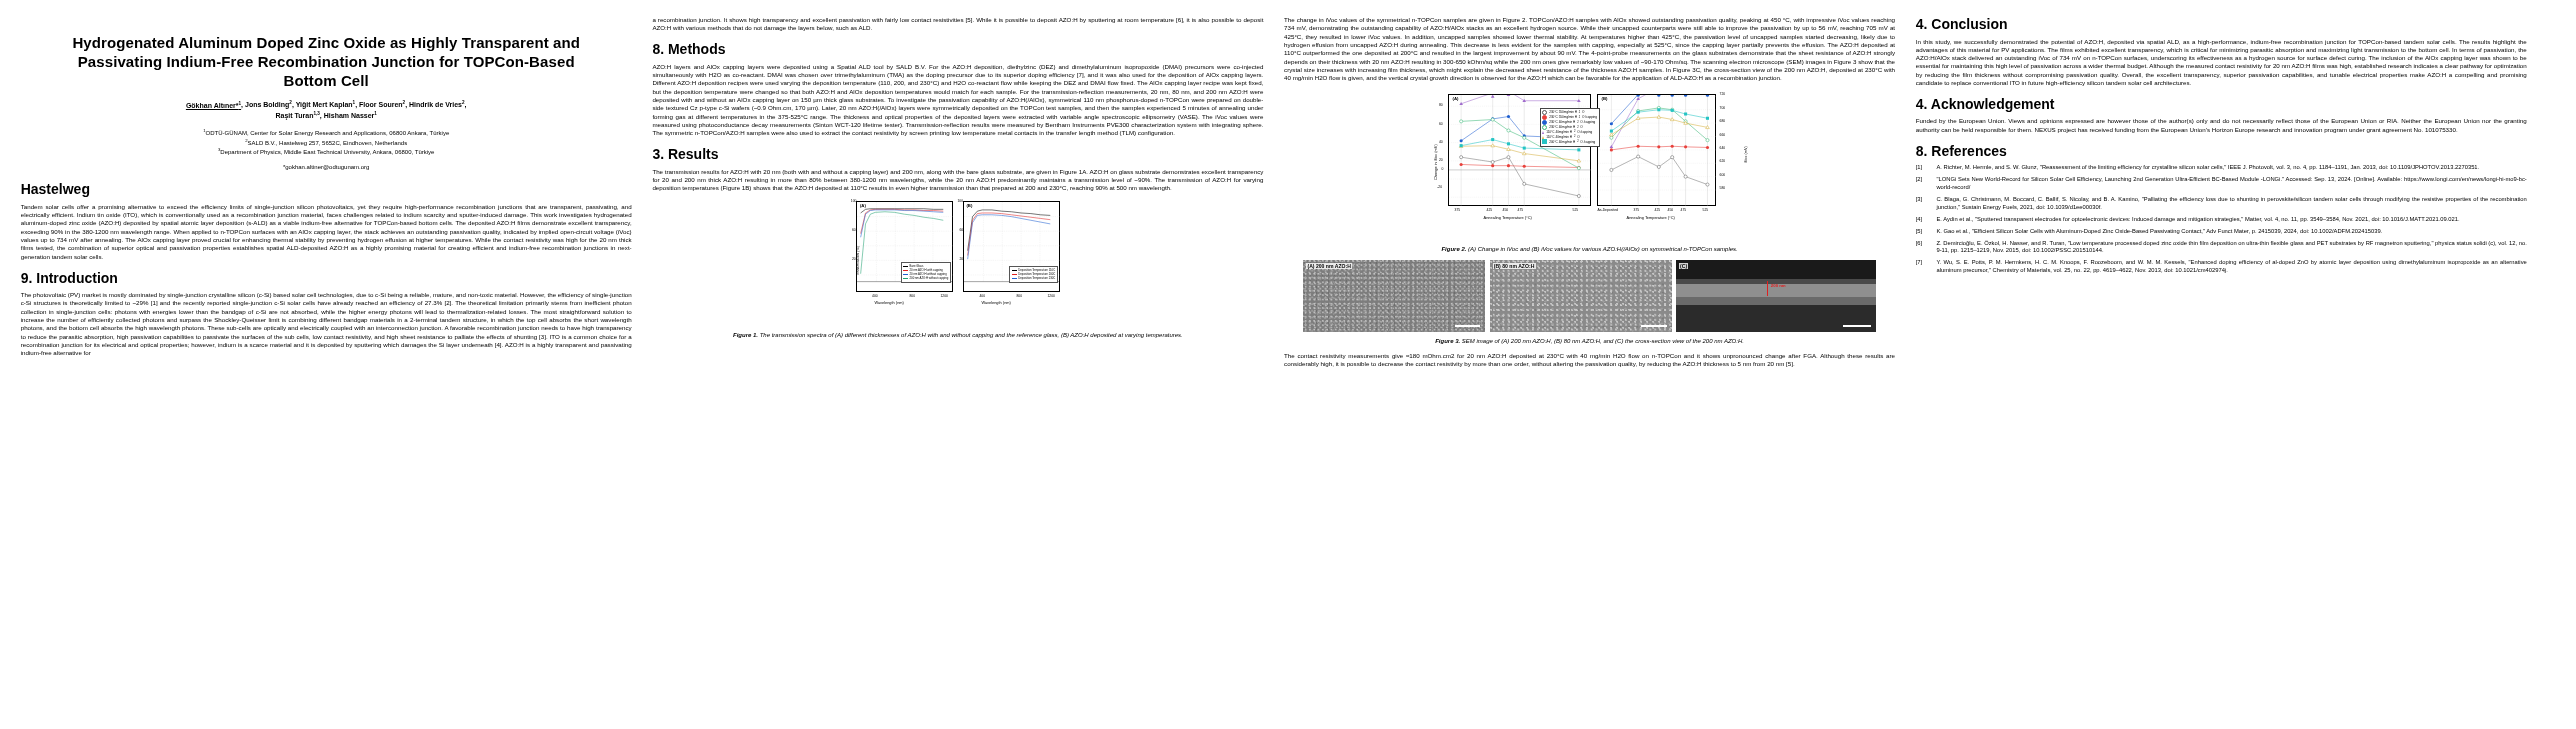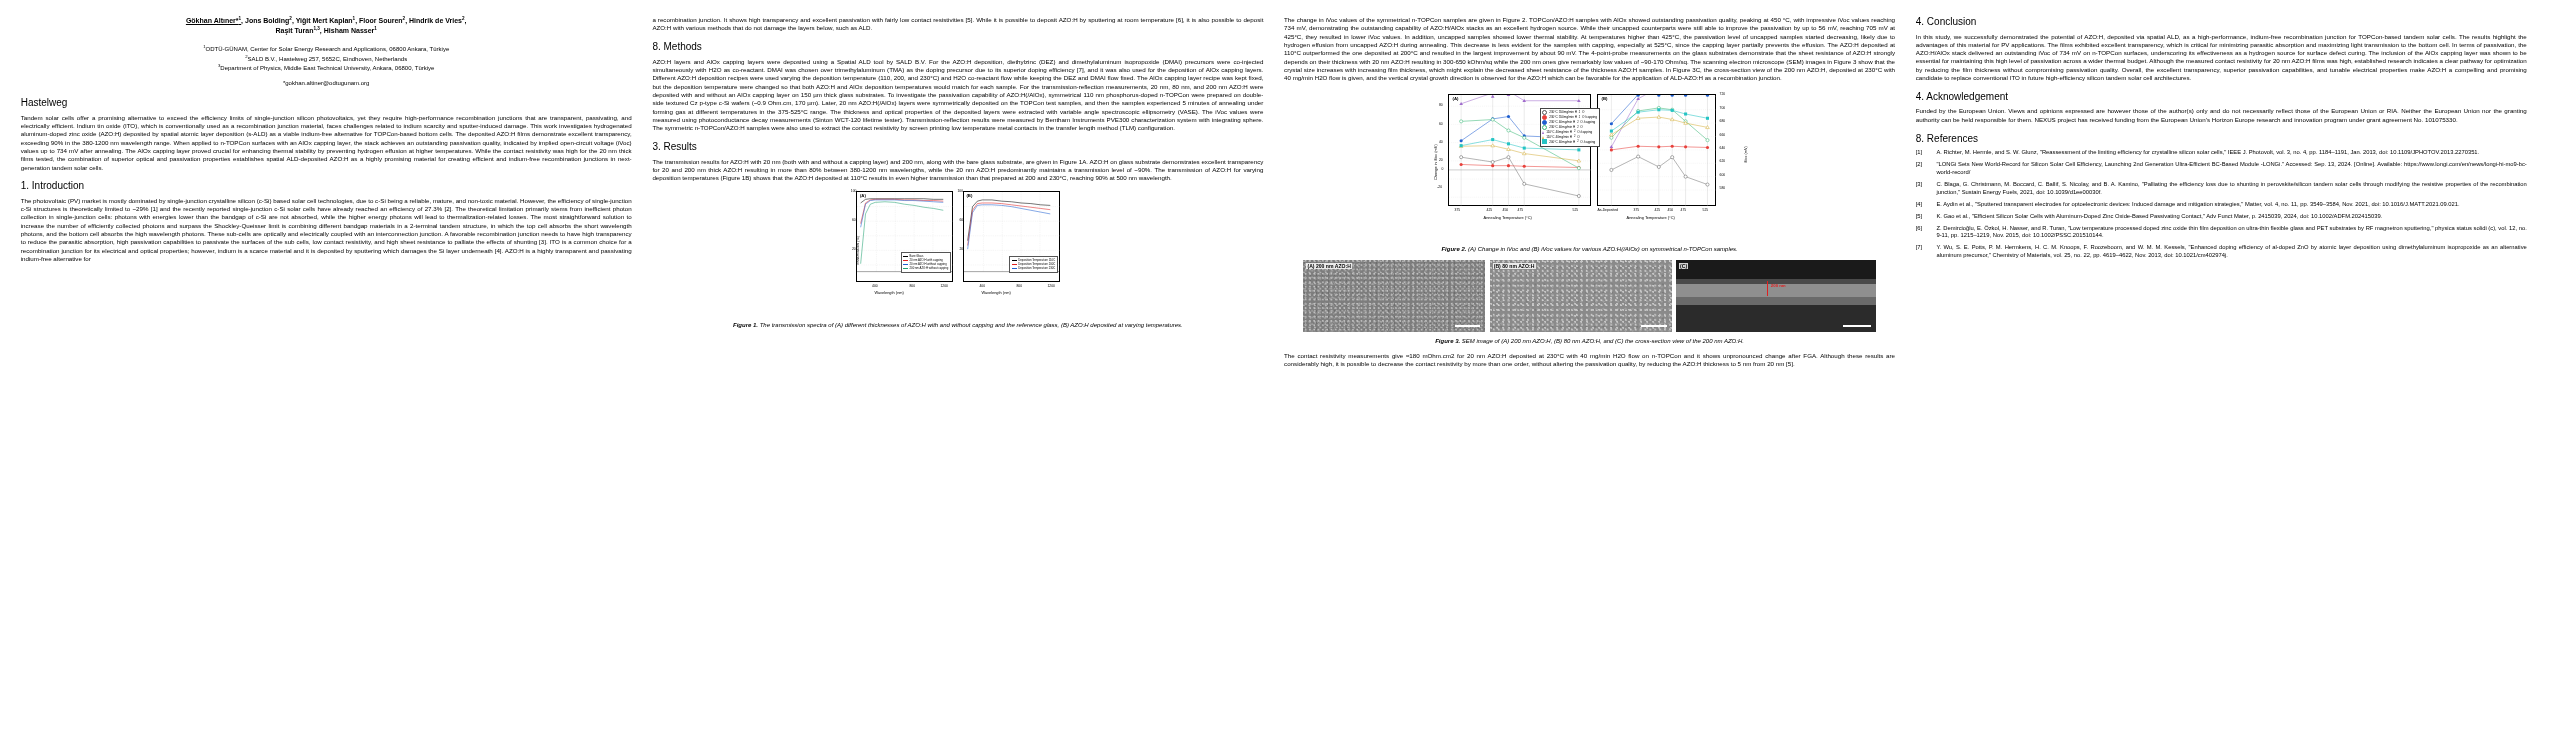--- a/index.html
+++ b/index.html
@@ -6,21 +6,21 @@
   body{width:2576px;height:729px;font-family:"Liberation Sans",sans-serif;color:#000;overflow:hidden;}
   .page{width:2576px;height:729px;position:relative;box-sizing:border-box;padding:16px 20.7px 6px 20.7px;}
   .cols{display:flex;gap:20.7px;height:100%;}
   .col{width:611px;flex:0 0 611px;}
   h1.title{font-size:15px;line-height:1.28;font-weight:bold;text-align:center;margin:17px 36px 9.7px 36px;letter-spacing:0.1px;}
   .authors{font-size:7px;font-weight:bold;text-align:center;line-height:1.45;margin:0 11px 7.3px 11px;}
   .authors sup{font-size:4.6px;font-weight:bold;}
   .affil{font-size:6px;text-align:center;line-height:1.38;margin:0 6px;}
   .affil sup{font-size:4.3px;}
   .email{font-size:6px;text-align:center;margin-top:8px;margin-bottom:11px;}
-  h2.sec{font-size:10px;font-weight:normal;margin:8.5px 0 5.5px 0;}
+  h2.sec{font-size:14px;font-weight:bold;margin:8.5px 0 5.5px 0;}
   p.body{font-size:6.2px;line-height:1.345;text-align:justify;margin:0 0 4.3px 0;text-indent:0;hyphens:auto;}
   .figcap{font-size:6px;line-height:1.35;text-align:center;font-style:italic;margin:4.3px 2.4px 7.3px 2.4px;}
   .figcap b{font-style:italic;font-weight:bold;}
   .reflist{font-size:5.8px;line-height:1.33;}
   .refrow{display:flex;margin-bottom:4.3px;}
   .refnum{flex:0 0 20.7px;}
   .reftxt{flex:1;text-align:justify;}
   
   .fig1wrap{margin:4.9px 0 0 0;display:flex;justify-content:center;}
   .f1{position:relative;width:213px;height:129px;}
@@ -72,35 +72,36 @@
   .redmark{position:absolute;color:#e02020;font-weight:bold;font-size:5.5px;z-index:5;}
   .redline{position:absolute;background:#e02020;z-index:5;}
 </style>
 </head>
 <body>
 
 <div class="page">
  <div class="cols">
 
   <div class="col">
+    <h1 class="title">Hydrogenated Aluminum Doped Zinc Oxide as Highly Transparent and Passivating Indium-Free Recombination Junction for TOPCon-Based Bottom Cell</h1>
 
     <div class="authors">
       <u>Gökhan Altıner*<sup>1</sup></u>, Jons Bolding<sup>2</sup>, Yiğit Mert Kaplan<sup>1</sup>, Floor Souren<sup>2</sup>, Hindrik de Vries<sup>2</sup>,<br>Raşit Turan<sup>1,3</sup>, Hisham Nasser<sup>1</sup>
     </div>
 
     <div class="affil"><sup>1</sup>ODTÜ-GÜNAM, Center for Solar Energy Research and Applications, 06800 Ankara, Türkiye</div>
     <div class="affil"><sup>2</sup>SALD B.V., Hastelweg 257, 5652C, Eindhoven, Netherlands</div>
     <div class="affil"><sup>3</sup>Department of Physics, Middle East Technical University, Ankara, 06800, Türkiye</div>
 
     <div class="email">*gokhan.altiner@odtugunam.org</div>
 
     <h2 class="sec">Hastelweg</h2>
     <p class="body">Tandem solar cells offer a promising alternative to exceed the efficiency limits of single-junction silicon photovoltaics, yet they require high-performance recombination junctions that are transparent, passivating, and electrically efficient. Indium tin oxide (ITO), which is conventionally used as a recombination junction material, faces challenges related to indium scarcity and sputter-induced damage. This work investigates hydrogenated aluminum-doped zinc oxide (AZO:H) deposited by spatial atomic layer deposition (s-ALD) as a viable indium-free alternative for TOPCon-based bottom cells. The deposited AZO:H films demonstrate excellent transparency, exceeding 90% in the 380-1200 nm wavelength range. When applied to n-TOPCon surfaces with an AlOx capping layer, the stack achieves an outstanding passivation quality, indicated by implied open-circuit voltage (iVoc) values up to 734 mV after annealing. The AlOx capping layer proved crucial for enhancing thermal stability by preventing hydrogen effusion at higher temperatures. While the contact resistivity was high for the 20 nm thick films tested, the combination of superior optical and passivation properties establishes spatial ALD-deposited AZO:H as a highly promising material for creating efficient and indium-free recombination junctions in next-generation tandem solar cells.</p>
 
-    <h2 class="sec">1. Introduction</h2>
+    <h2 class="sec">9. Introduction</h2>
     <p class="body">The photovoltaic (PV) market is mostly dominated by single-junction crystalline silicon (c-Si) based solar cell technologies, due to c-Si being a reliable, mature, and non-toxic material. However, the efficiency of single-junction c-Si structures is theoretically limited to ~29% [1] and the recently reported single-junction c-Si solar cells have already reached an efficiency of 27.3% [2]. The theoretical limitation primarily stems from inefficient photon collection in single-junction cells: photons with energies lower than the bandgap of c-Si are not absorbed, while the higher energy photons will lead to thermalization-related losses. The most straightforward solution to increase the number of efficiently collected photons and surpass the Shockley-Queisser limit is combining different bandgap materials in a 2-terminal tandem structure, in which the top cell absorbs the short wavelength photons, and the bottom cell absorbs the high wavelength photons. These sub-cells are optically and electrically coupled with an interconnection junction. A favorable recombination junction needs to have high transparency to reduce the parasitic absorption, high passivation capabilities to passivate the surfaces of the sub cells, low contact resistivity, and high sheet resistance to palliate the effects of shunting [3]. ITO is a common choice for a recombination junction for its electrical and optical properties; however, indium is a scarce material and it is deposited by sputtering which damages the Si layer underneath [4]. AZO:H is a highly transparent and passivating indium-free alternative for</p>
   </div>
 
   <div class="col">
     <p class="body">a recombination junction. It shows high transparency and excellent passivation with fairly low contact resistivities [5]. While it is possible to deposit AZO:H by sputtering at room temperature [6], it is also possible to deposit AZO:H with various methods that do not damage the layers below, such as ALD.</p>
 
     <h2 class="sec">8. Methods</h2>
     <p class="body">AZO:H layers and AlOx capping layers were deposited using a Spatial ALD tool by SALD B.V. For the AZO:H deposition, diethylzinc (DEZ) and dimethylaluminum isopropoxide (DMAI) precursors were co-injected simultaneously with H2O as co-reactant. DMAI was chosen over trimethylaluminum (TMA) as the doping precursor due to its superior doping efficiency [7], and it was also used for the deposition of AlOx capping layers. Different AZO:H deposition recipes were used varying the deposition temperature (110, 200, and 230°C) and H2O co-reactant flow while keeping the DEZ and DMAI flow fixed. The AlOx capping layer recipe was kept fixed, but the deposition temperature were changed so that both AZO:H and AlOx deposition temperatures would match for each sample. For the transmission-reflection measurements, 20 nm, 80 nm, and 200 nm AZO:H were deposited with and without an AlOx capping layer on 150 µm thick glass substrates. To investigate the passivation capability of AZO:H(/AlOx), symmetrical 110 nm phosphorus-doped n-TOPCon were prepared on double-side textured Cz p-type c-Si wafers (~0.9 Ohm.cm, 170 µm). Later, 20 nm AZO:H(/AlOx) layers were symmetrically deposited on the TOPCon test samples, and then the samples experienced 5 minutes of annealing under forming gas at different temperatures in the 375-525°C range. The thickness and optical properties of the deposited layers were extracted with variable angle spectroscopic ellipsometry (VASE). The iVoc values were measured using photoconductance decay measurements (Sinton WCT-120 lifetime tester). Transmission-reflection results were measured by Bentham Instruments PVE300 characterization system with integrating sphere. The symmetric n-TOPCon/AZO:H samples were also used to extract the contact resistivity by screen printing low temperature metal contacts in the transfer length method (TLM) configuration.</p>
 
     <h2 class="sec">3. Results</h2>

